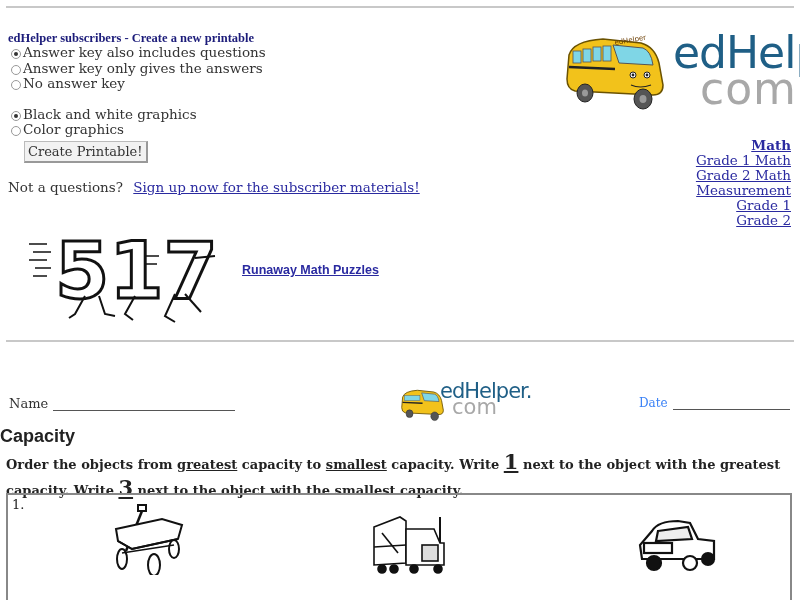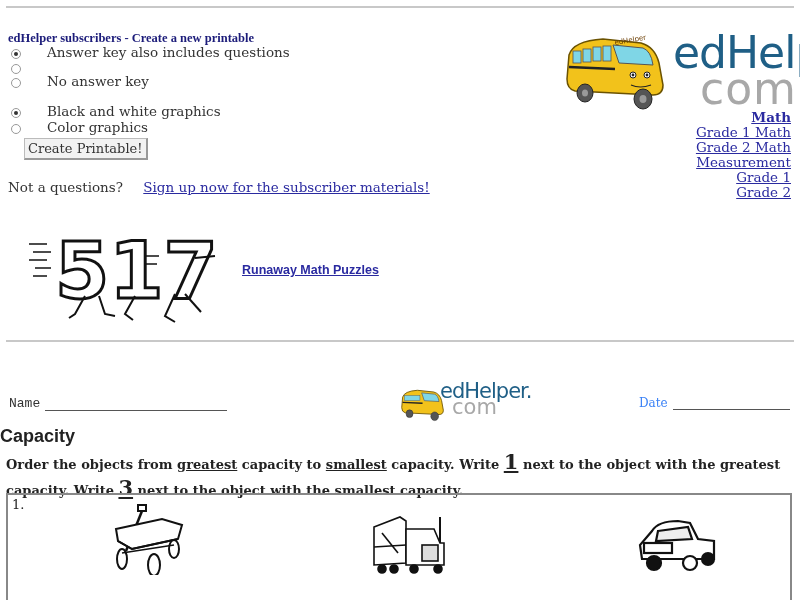--- a/index.html
+++ b/index.html
@@ -3,40 +3,40 @@
 <meta charset="utf-8">
 <style>
   html, body { margin: 0; padding: 0; background: #ffffff; }
   body { width: 800px; height: 600px; overflow: hidden; position: relative; font-family: "DejaVu Serif", serif; color: #222; }
   .hr { position: absolute; left: 6px; right: 6px; height: 2px; background: #c8c8c8; }
   .top-hr { top: 6px; }
   .mid-hr { top: 340px; }
 
   .sub-form { position: absolute; left: 8px; top: 31px; width: 520px; }
   .sub-title { font-family: Liberation Serif, serif; font-weight: bold; font-size: 12.5px; color: #1c1c7a; line-height: 14px; }
-  .radio-row { display: flex; align-items: center; font-size: 13.5px; line-height: 15.5px; color: #333; gap: 24px; }
+  .radio-row { display: flex; align-items: center; font-size: 13.5px; line-height: 15.5px; color: #333; }
   .radio { width: 8px; height: 8px; border: 1px solid #999; border-radius: 50%; margin: 3px 2px 0 3px; position: relative; background: #fff; flex: none; }
   .radio.checked::after { content: ""; position: absolute; left: 2px; top: 2px; width: 4px; height: 4px; border-radius: 50%; background: #333; }
   .gap { height: 15px; }
   .create-btn { display: inline-block; margin-top: 3px; margin-left: 16px; padding: 2px 3px; font-family: "DejaVu Serif", serif; font-size: 13px; color: #333; background: #f2f2f2; border: 1px solid #bbb; border-right: 2px solid #999; border-bottom: 2px solid #999; line-height: 15px; cursor: pointer; }
   .not-sub { position: absolute; left: 8px; top: 179px; font-size: 13.5px; color: #333; }
-  .not-sub a { color: #2a2aa0; text-decoration: underline; margin-left: 16px; }
+  .not-sub a { color: #2a2aa0; text-decoration: underline; margin-left: 6px; }
 
   .logo-big { position: absolute; left: 563px; top: 33px; width: 230px; height: 78px; }
   .logo-text-ed { position: absolute; left: 110px; top: -6px; font-family: "DejaVu Sans", sans-serif; font-size: 44px; color: #1f5f86; letter-spacing: -1px; }
   .logo-text-com { position: absolute; left: 137px; top: 30px; font-family: "DejaVu Sans", sans-serif; font-size: 44px; color: #a8a8a8; letter-spacing: 1px; }
 
   .side-links { position: absolute; right: 9px; top: 110px; text-align: right; font-size: 13.5px; line-height: 15px; }
   .side-links a { display: block; color: #2a2aa0; text-decoration: underline; }
-  .side-links a.bold { font-weight: bold; }
+  .side-links a.bold { font-weight: bold; margin-top: 28px; }
 
   .runaway-art { position: absolute; left: 25px; top: 218px; width: 195px; height: 110px; }
   .runaway-link { position: absolute; left: 242px; top: 263px; font-family: "Liberation Sans", sans-serif; font-weight: bold; font-size: 12.5px; color: #2a2aa0; text-decoration: underline; }
 
-  .ws-name { position: absolute; left: 9px; top: 396px; font-size: 13px; color: #333; font-family: Liberation Mono, monospace; }
+  .ws-name { position: absolute; left: 9px; top: 396px; font-size: 13px; color: #333; }
   .ws-date { position: absolute; left: 639px; top: 396px; font-size: 12px; color: #3b82f6; }
   .line { display: inline-block; border-bottom: 1px solid #555; vertical-align: bottom; margin-left: 5px; height: 12px; }
   .logo-small { position: absolute; left: 400px; top: 383px; width: 120px; height: 42px; }
   .logo-small .s-ed { position: absolute; left: 40px; top: -4px; font-family: "DejaVu Sans", sans-serif; font-size: 21px; color: #1f5f86; letter-spacing: -1px; }
   .logo-small .s-com { position: absolute; left: 52px; top: 12px; font-family: "DejaVu Sans", sans-serif; font-size: 21px; color: #a8a8a8; }
 
   .ws-title { position: absolute; left: 0; width: 800px; top: 426px; font-family: "Liberation Sans", sans-serif; font-weight: bold; font-size: 18px; color: #222; }
   .instructions { position: absolute; left: 6px; top: 450px; width: 780px; font-family: "DejaVu Serif", serif; font-weight: bold; font-size: 13px; line-height: 23px; color: #222; }
   .instructions u { text-decoration: underline; }
   .big-num { font-size: 21px; text-decoration: underline; }
@@ -51,20 +51,21 @@
 <div class="hr top-hr"></div>
 
 <form class="sub-form">
   <div class="sub-title">edHelper subscribers - Create a new printable</div>
   <div class="radio-row">
     <span class="radio checked"></span>
     <span>Answer key also includes questions</span>
   </div>
   <div class="radio-row">
     <span class="radio"></span>
+    <span>Answer key only gives the answers</span>
   </div>
   <div class="radio-row">
     <span class="radio"></span>
     <span>No answer key</span>
   </div>
   <div class="gap"></div>
   <div class="radio-row">
     <span class="radio checked"></span>
     <span>Black and white graphics</span>
   </div>

